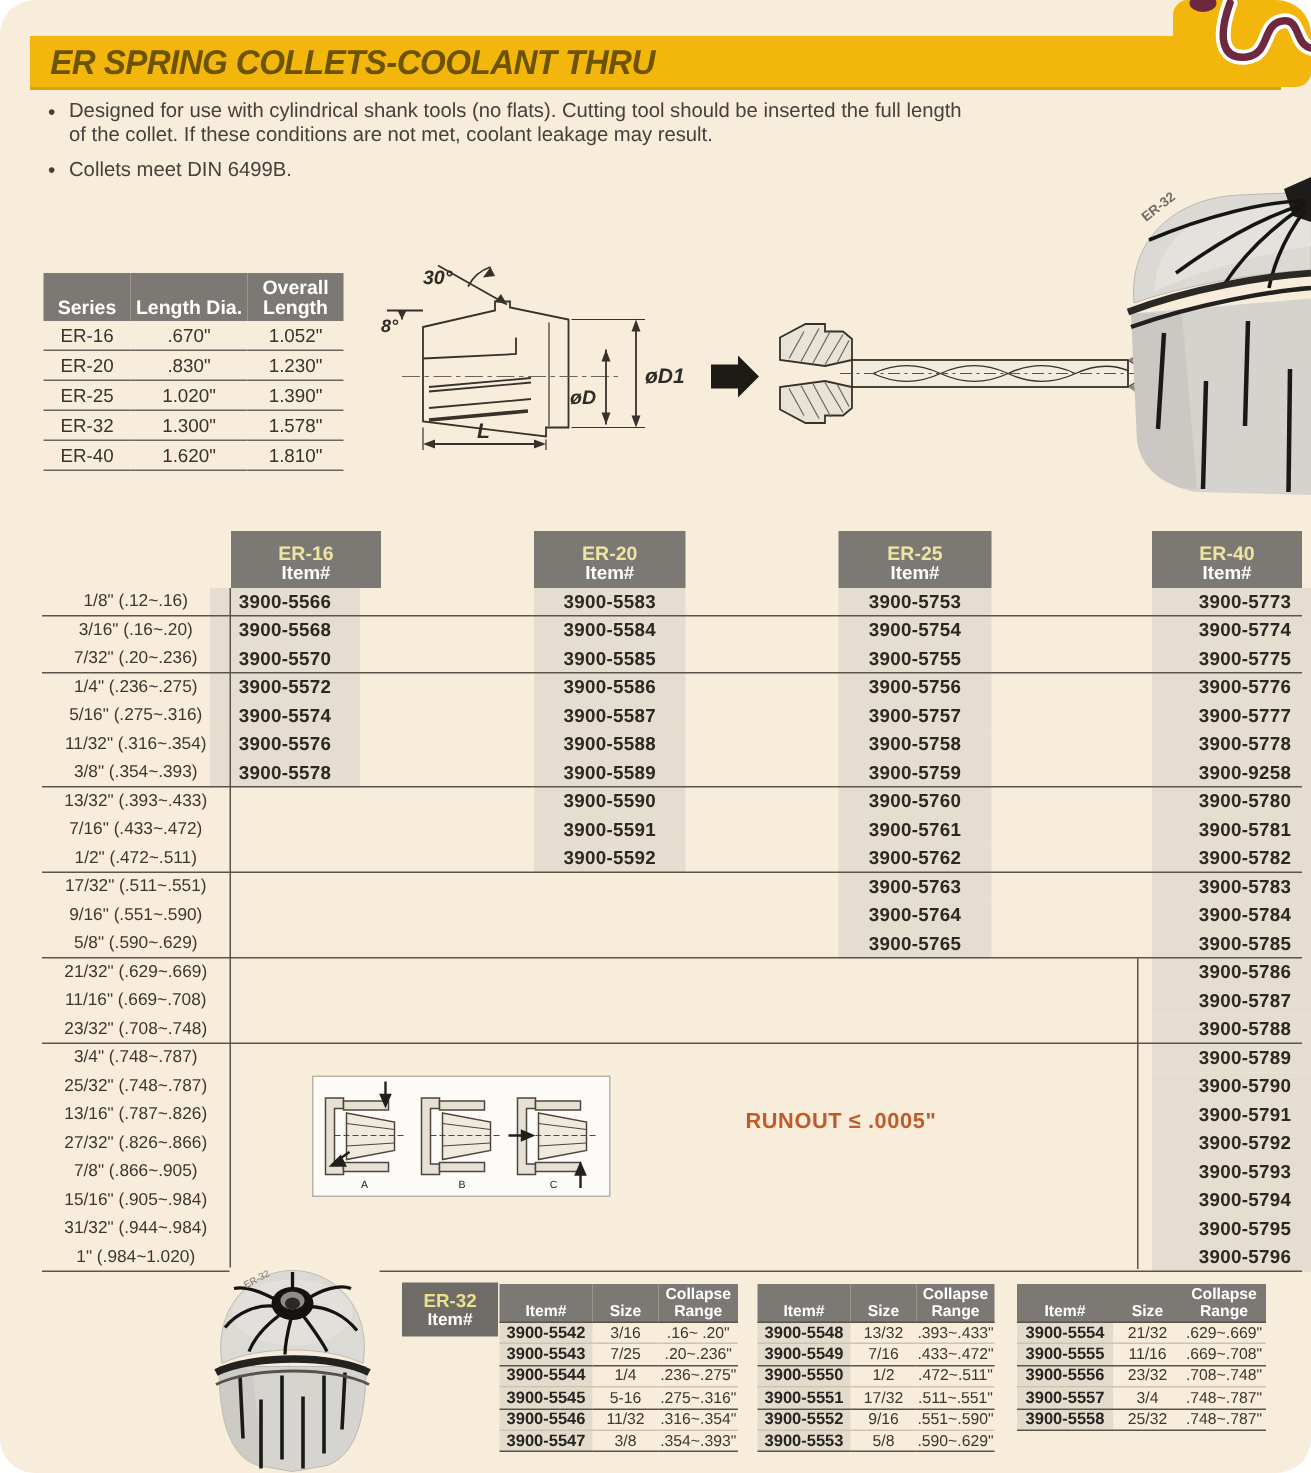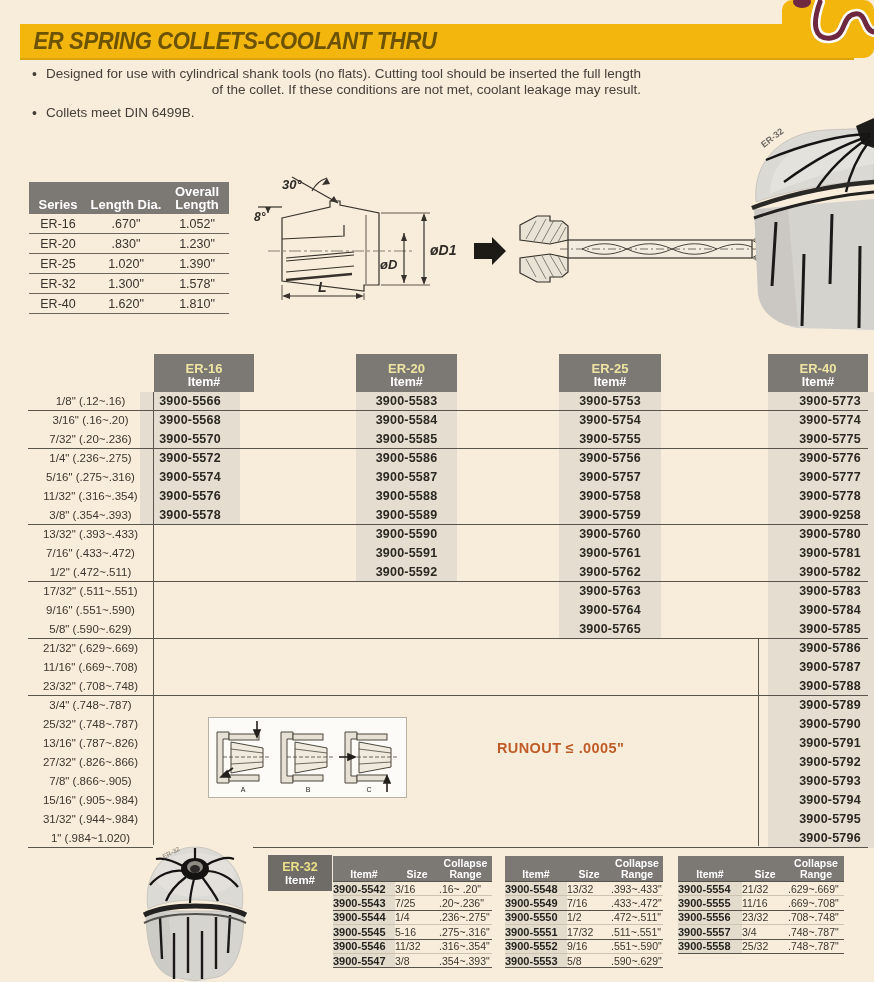--- a/index.html
+++ b/index.html
@@ -1,18 +1,18 @@
 <!DOCTYPE html>
 <html><head>
 <meta charset="utf-8">
 <style>
   html,body{margin:0;padding:0;}
   .page{position:relative;width:874px;height:982px;background:#f8eddb;overflow:hidden;
-        font-family:"Liberation Sans",sans-serif;color:#38332c;}
-  .pre{white-space:pre-line;text-align:right;}
+        font-family:"Liberation Sans",sans-serif;color:#38332c;border-radius:23px;}
+  .pre{white-space:pre-line;}
 
   
   .title-bar{position:absolute;left:20px;top:24px;width:834px;height:34px;background:#f2b60c;
              border-bottom:2px solid #dca306;display:flex;align-items:center;}
   .title-text{font-size:23px;font-weight:900;font-style:italic;color:#6b5300;
               letter-spacing:-0.4px;padding-left:14px;transform:scaleX(.96);transform-origin:left;}
   .logo-blob{position:absolute;right:0;top:0;width:104px;height:62px;}
 
   
   .bullets{position:absolute;left:32px;top:66px;width:648px;font-size:13.5px;line-height:16px;color:#46403a;}
@@ -59,21 +59,21 @@
           letter-spacing:.4px;}
 
   
   .er32-label{position:absolute;left:268px;top:855px;width:64px;height:36px;background:#6f6c67;
               display:flex;flex-direction:column;align-items:center;justify-content:center;}
   .er32-label .s1{color:#ece088;font-weight:bold;font-size:12.5px;line-height:14px;}
   .er32-label .s2{color:#fff;font-weight:bold;font-size:11.5px;line-height:13px;}
   .er32-table{position:absolute;top:856px;border-collapse:collapse;table-layout:fixed;}
   .er32-table th{background:#7c7974;color:#fff;font-size:10.5px;font-weight:bold;line-height:10.5px;
                  vertical-align:bottom;padding:2px 0;border-bottom:1px solid #57524a;text-align:center;}
-  .er32-table td{height:13.4px;font-size:10.5px;text-align:left;color:#3b362e;
+  .er32-table td{height:13.4px;font-size:10.5px;text-align:center;color:#3b362e;
                  border-bottom:1px solid #cdc3b0;padding:0;}
   .er32-table td.bitem{font-weight:bold;font-size:11px;color:#262320;background:#e3dccc;}
   .er32-table tr.ge td{border-bottom:1px solid #57524a;}
 </style>
 </head>
 <body>
 
 <div class="page">
 
   <div class="title-bar">

